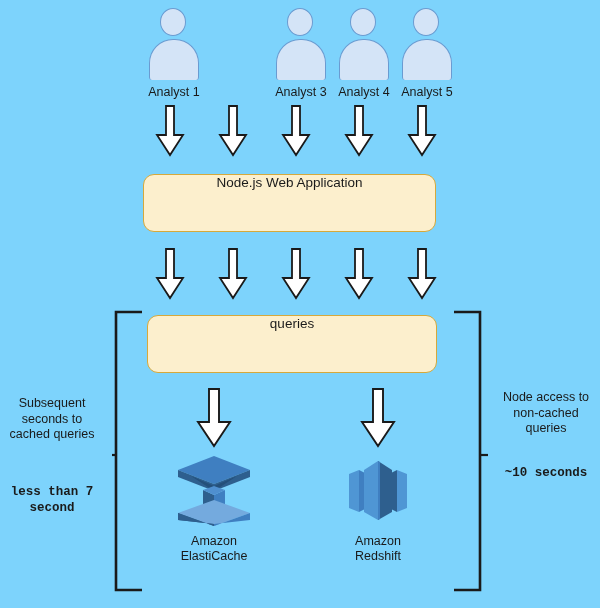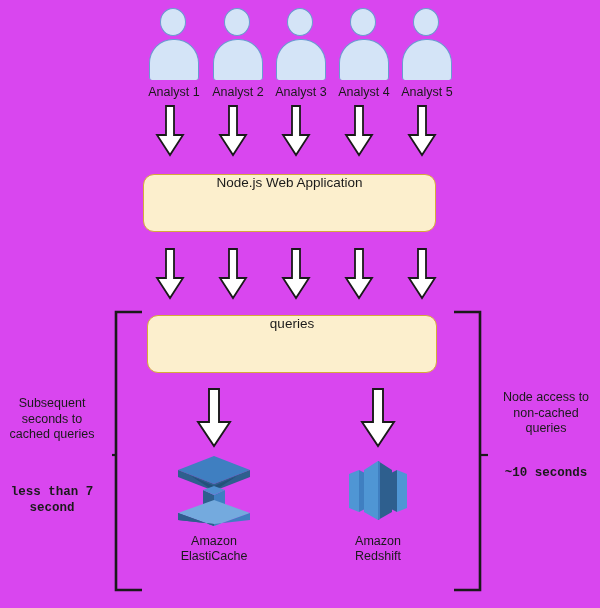--- a/index.html
+++ b/index.html
@@ -8,21 +8,21 @@
     padding: 0;
     background: #ffffff;
   }
   body {
     font-family: "Liberation Sans", sans-serif;
   }
   #canvas {
     position: relative;
     width: 600px;
     height: 608px;
-    background: #d946ef;
+    background: #7dd3fc;
     overflow: hidden;
   }
   .abs { position: absolute; }
 
   
   .person {
     position: absolute;
     width: 54px;
     height: 72px;
   }
@@ -123,25 +123,20 @@
 </head>
 <body>
 
 <div id="canvas">
 
   <div class="person abs" style="left:147px; top:8px;">
     <div class="head"></div>
     <div class="body"></div>
     <div class="person-label">Analyst 1</div>
   </div>
-  <div class="person abs" style="left:211px; top:8px;">
-    <div class="head"></div>
-    <div class="body"></div>
-    <div class="person-label">Analyst 2</div>
-  </div>
   <div class="person abs" style="left:274px; top:8px;">
     <div class="head"></div>
     <div class="body"></div>
     <div class="person-label">Analyst 3</div>
   </div>
   <div class="person abs" style="left:337px; top:8px;">
     <div class="head"></div>
     <div class="body"></div>
     <div class="person-label">Analyst 4</div>
   </div>

